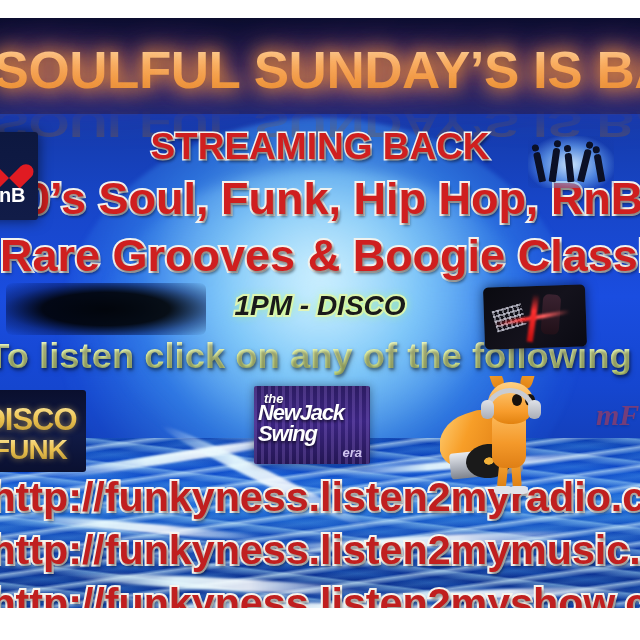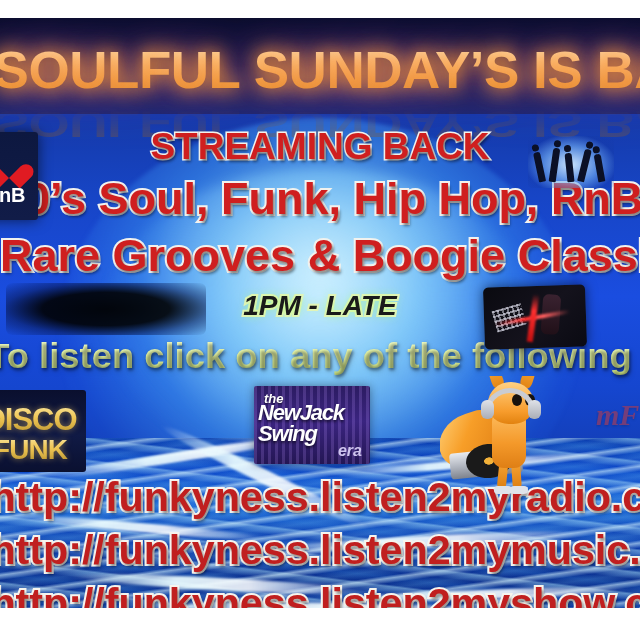--- a/index.html
+++ b/index.html
@@ -357,21 +357,21 @@
   }
   .njs-main{
     position:absolute; left:4px; top:16px; width:105px;
     color:#fff; font-size:22px; font-weight:bold; font-style:italic;
     letter-spacing:-1.2px; line-height:21px;
     font-family:"Liberation Sans", sans-serif;
     text-shadow:0 2px 3px rgba(0,0,0,0.65);
   }
   .njs-era{
     position:absolute; right:8px; bottom:4px;
-    color:#cfc4ee; font-size:16px; font-style:italic; font-weight:bold;
+    color:#cfc4ee; font-size:13px; font-style:italic; font-weight:bold;
     font-family:"Liberation Sans", sans-serif;
   }
 
   
   .mascot{ left:440px; top:358px; width:110px; height:118px; }
   .m-tail{
     position:absolute; left:-2px; top:38px; width:62px; height:52px;
     background:linear-gradient(130deg,#ffd27a 0%,#f79e28 45%,#e07f14 100%);
     border-radius:60% 30% 55% 45%;
     transform:rotate(-18deg);
@@ -477,21 +477,21 @@
       <span class="headline">SOULFUL SUNDAY’S IS BACK</span>
       <span class="headline-reflect">SOULFUL SUNDAY’S IS BACK</span>
     </div>
 
     <div class="redline streaming">STREAMING BACK</div>
     <div class="redline genres1">80’s Soul, Funk, Hip Hop, RnB,</div>
     <div class="redline genres2">Rare Grooves &amp; Boogie Classics</div>
 
     <div class="logo onair-box"></div>
 
-    <div class="timeslot">1PM - LATE</div>
+    <div class="timeslot">1PM - DISCO</div>
 
     <div class="cta">To listen click on any of the following links</div>
 
     <div class="urls">
       <span class="url">http://funkyness.listen2myradio.com</span>
       <span class="url">http://funkyness.listen2mymusic.com</span>
       <span class="url">http://funkyness.listen2myshow.com</span>
     </div>
 
     <div class="logo logo-rnb">

